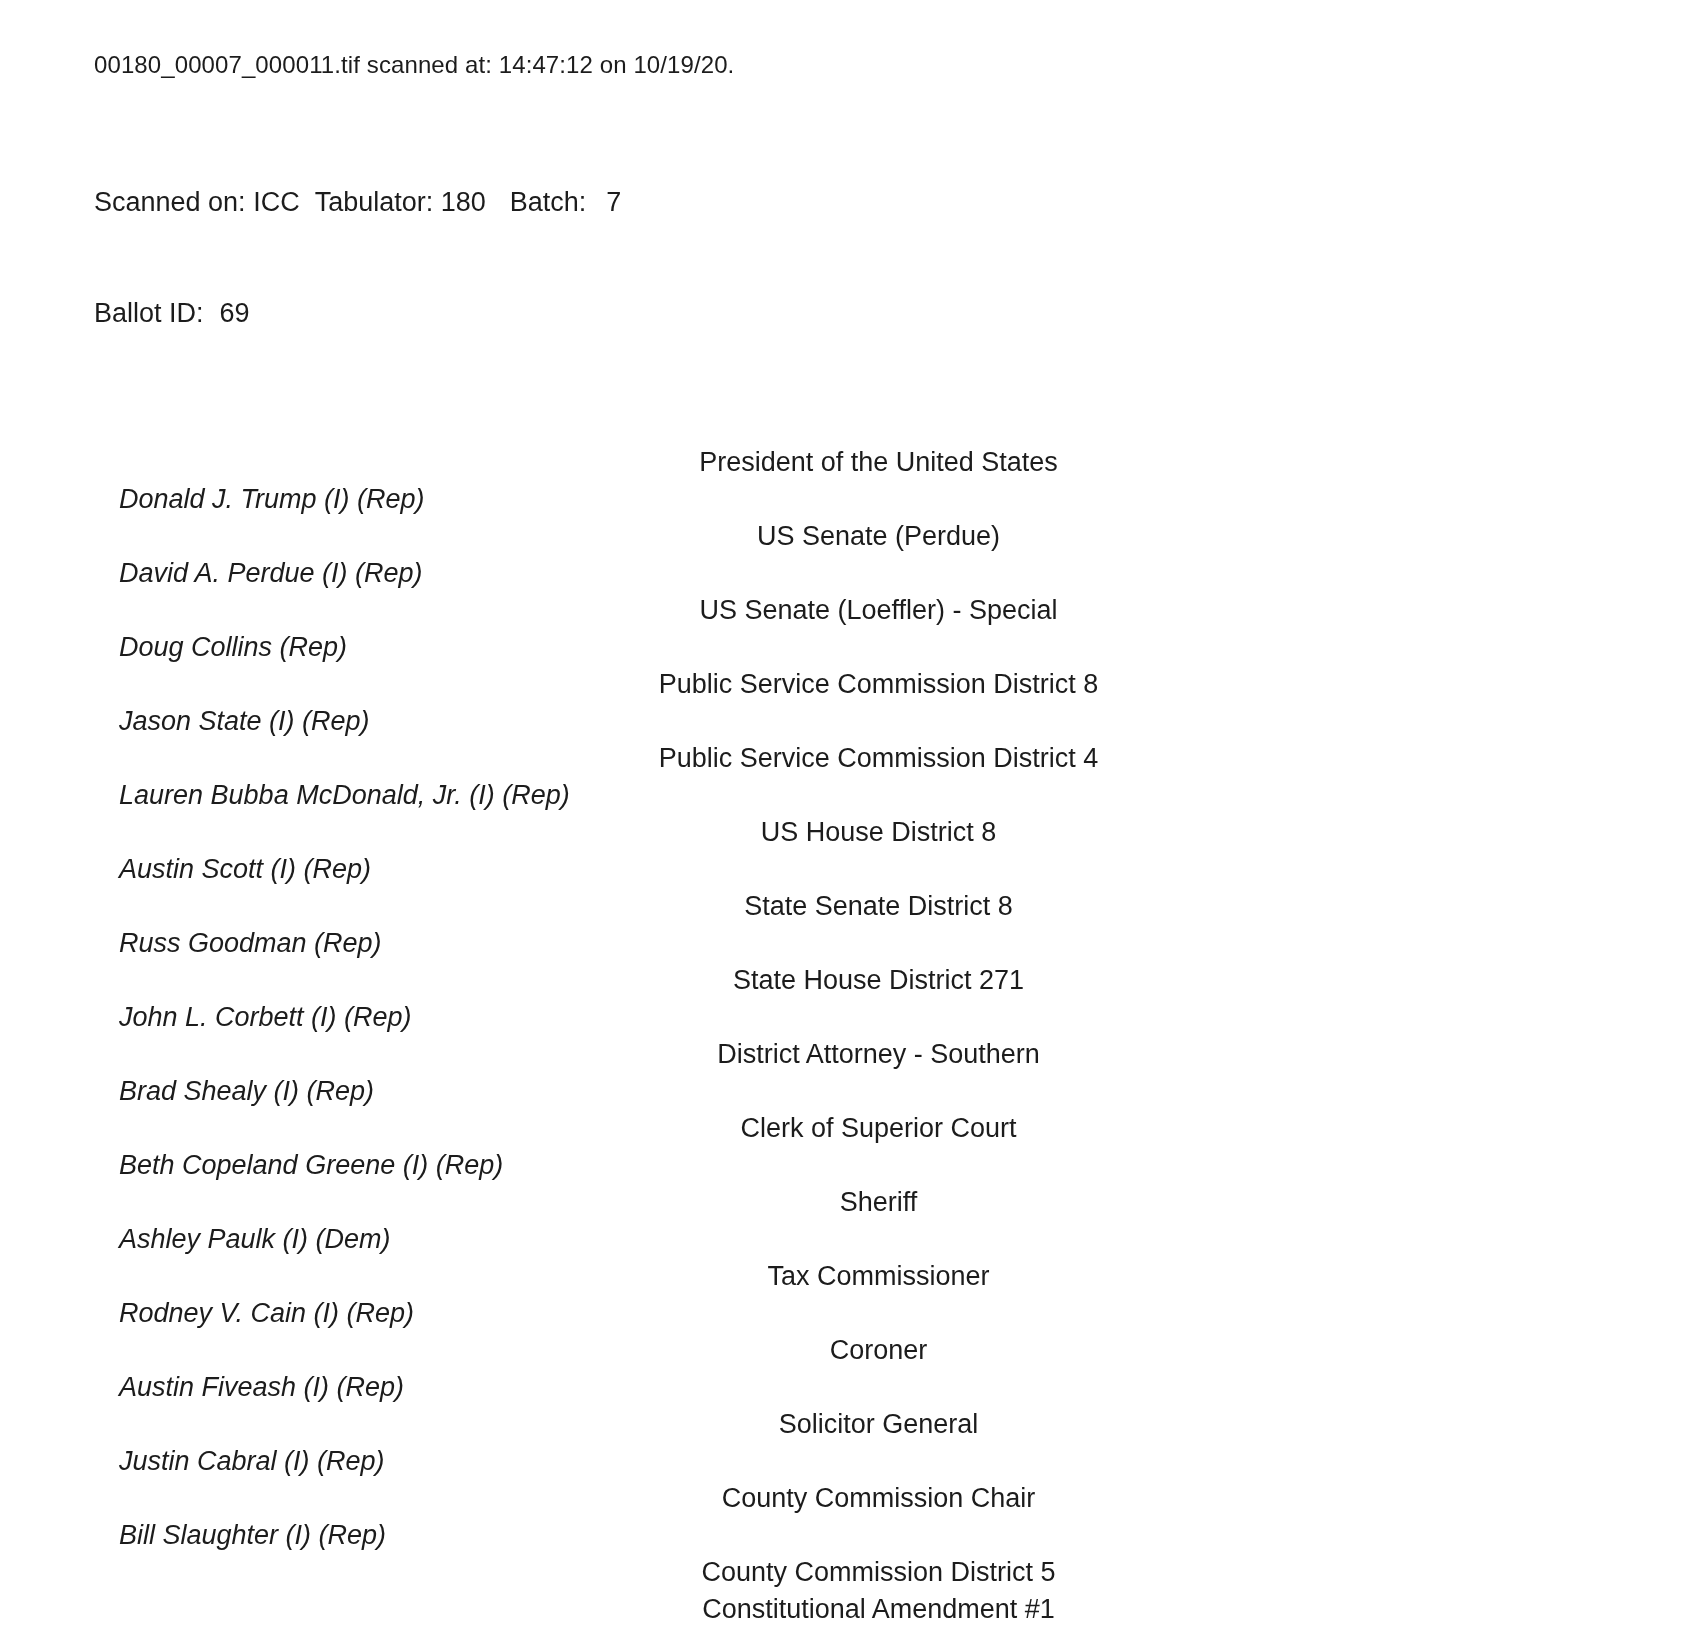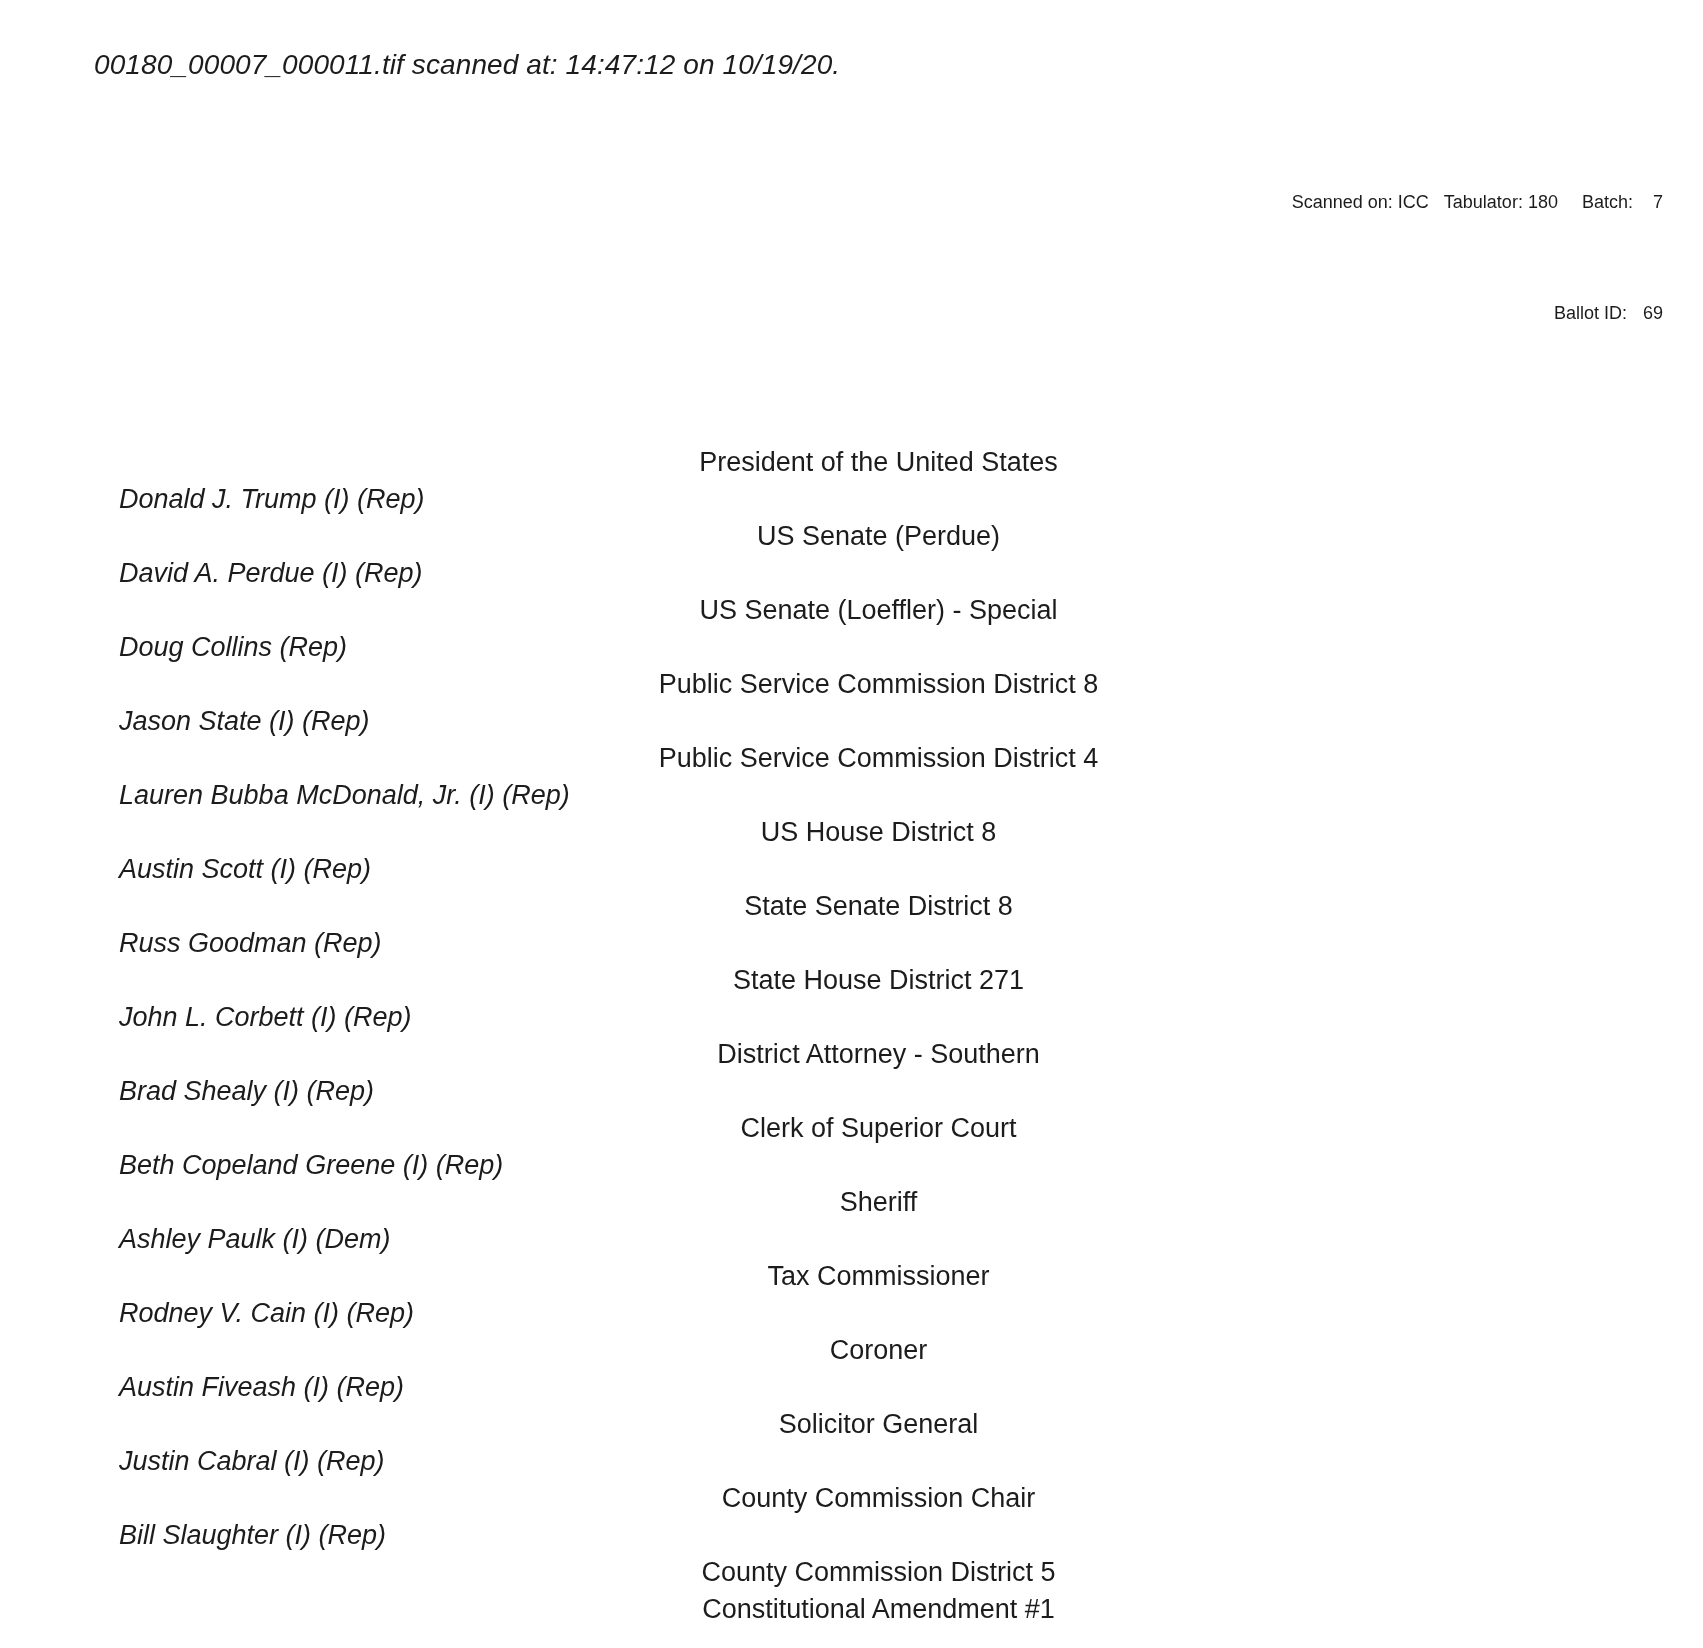--- a/index.html
+++ b/index.html
@@ -12,32 +12,30 @@
     width: 1703px;
     height: 1648px;
     background: #ffffff;
     overflow: hidden;
     font-family: "Liberation Sans", "DejaVu Sans", sans-serif;
     color: #1c1c1c;
     box-sizing: border-box;
     padding: 46px 40px 0 94px;
   }
   .file-line {
-    font-size: 28px;
+    font-size: 24px;
     line-height: 37px;
     white-space: pre;
     letter-spacing: 0.1px;
-    font-style: italic;
   }
   .scan-meta {
     margin-top: 27px;
-    font-size: 18px;
+    font-size: 27px;
     line-height: 37px;
     white-space: pre;
-    text-align: right;
   }
   .meta-line { height: 37px; }
   .gap-tabulator { margin-left: 15px; }
   .gap-batch { margin-left: 24px; }
   .gap-batch-val { margin-left: 20px; }
   .gap-ballot-val { margin-left: 16px; }
   .contest-list {
     margin-top: 38px;
     font-size: 27px;
     line-height: 37px;

